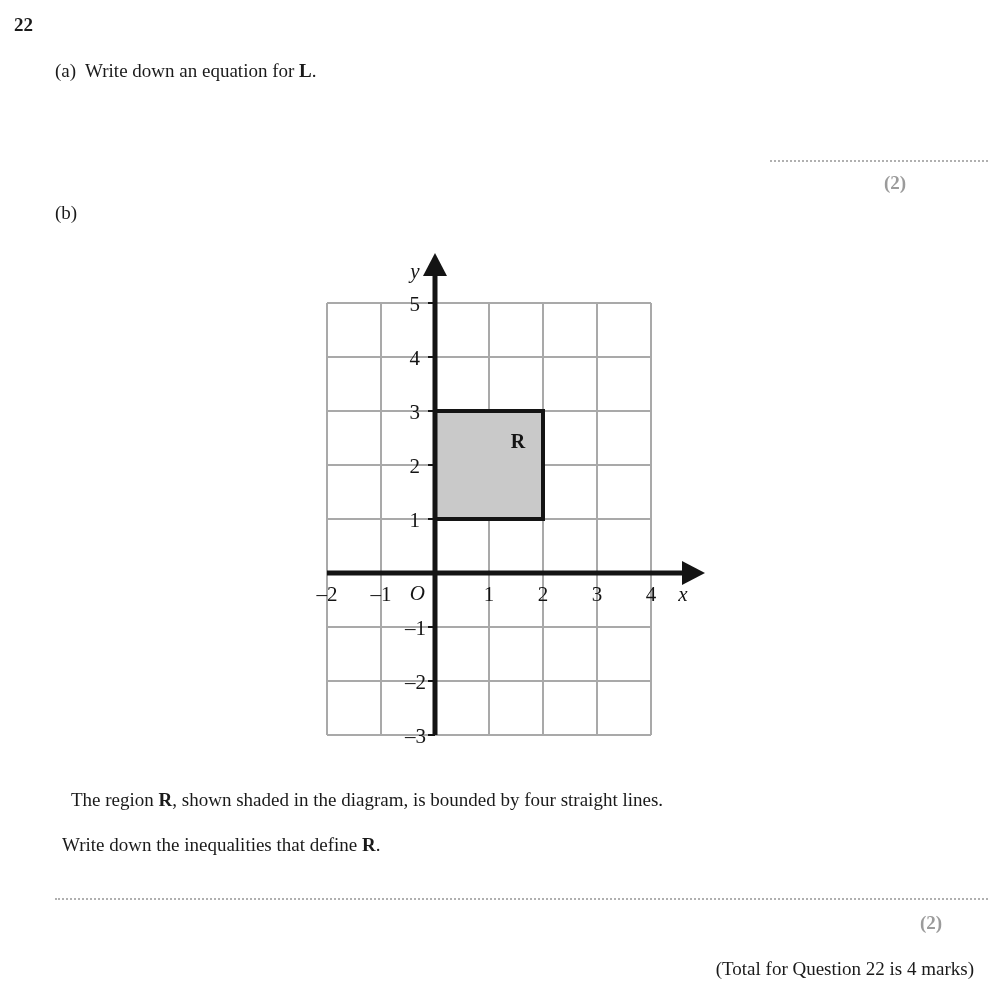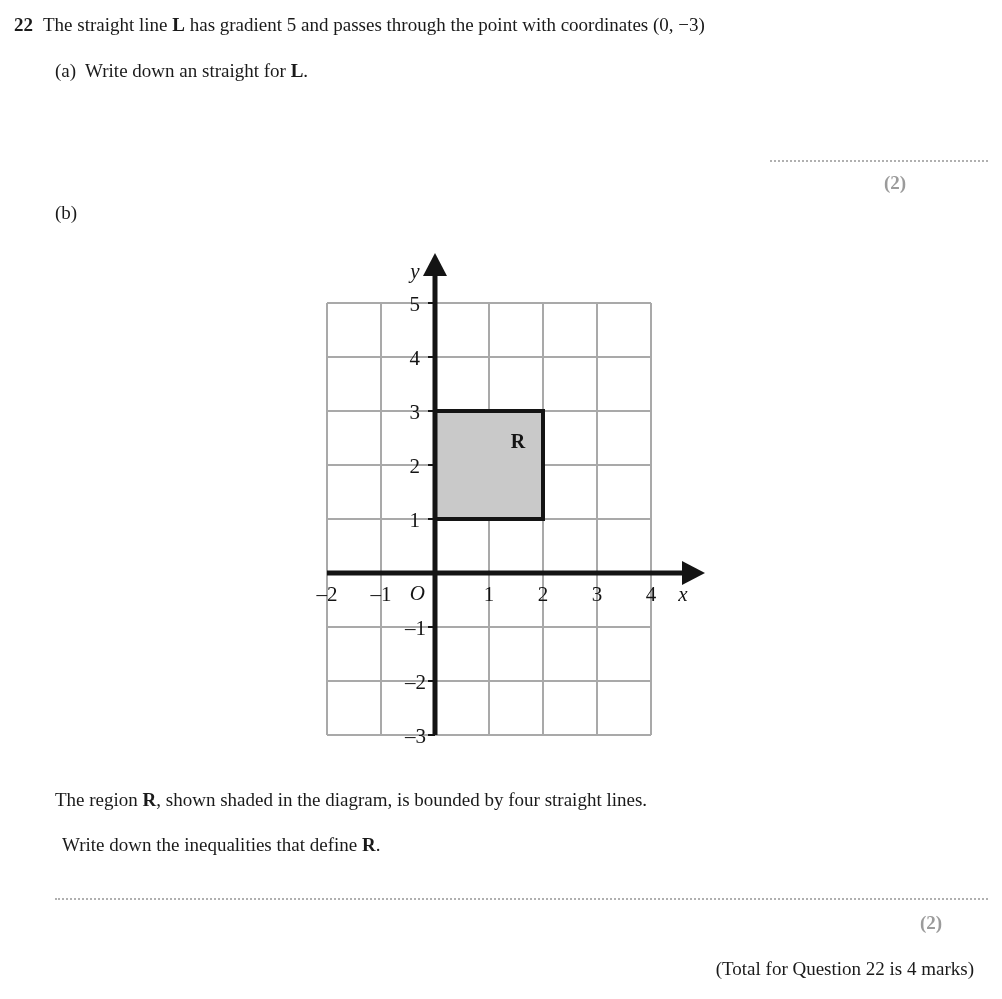--- a/index.html
+++ b/index.html
@@ -89,45 +89,44 @@
 
   
   .prose {
     position: absolute;
     left: 55px;
     font-size: 19px;
     line-height: 1.35;
     white-space: nowrap;
   }
   .prose b { font-weight: bold; }
-  .prose-1 { top: 787px; }
+  .prose-1 { top: 787px; margin-left: 16px; }
   .prose-2 { top: 832px; margin-left: 7px; }
 
   .total {
     position: absolute;
     right: 28px;
     top: 958px;
     font-size: 19px;
     font-weight: normal;
     white-space: nowrap;
   }
 </style>
 </head>
 <body>
 
 <div class="page">
 
   <div class="q-header">
     <span class="q-number">22</span>
-    <span class="q-text"><span>The straight line </span><b>L</b><span> has gradient 5 and passes through the point with coordinates (0, −3)</span></span>
   </div>
 
   <div class="part-a">
     <span class="part-label">(a)</span>
-    <span><span>Write down an straight for </span><b>L</b><span>.</span></span>
+    <span><span>Write down an equation for </span><b>L</b><span>.</span></span>
   </div>
 
   <div class="dotline dotline-a"></div>
   <div class="marks marks-a">(2)</div>
 
   <div class="part-b">(b)</div>
 
   <div class="graph">
     <svg width="420" height="520" viewBox="0 0 420 520" xmlns="http://www.w3.org/2000/svg">
 

